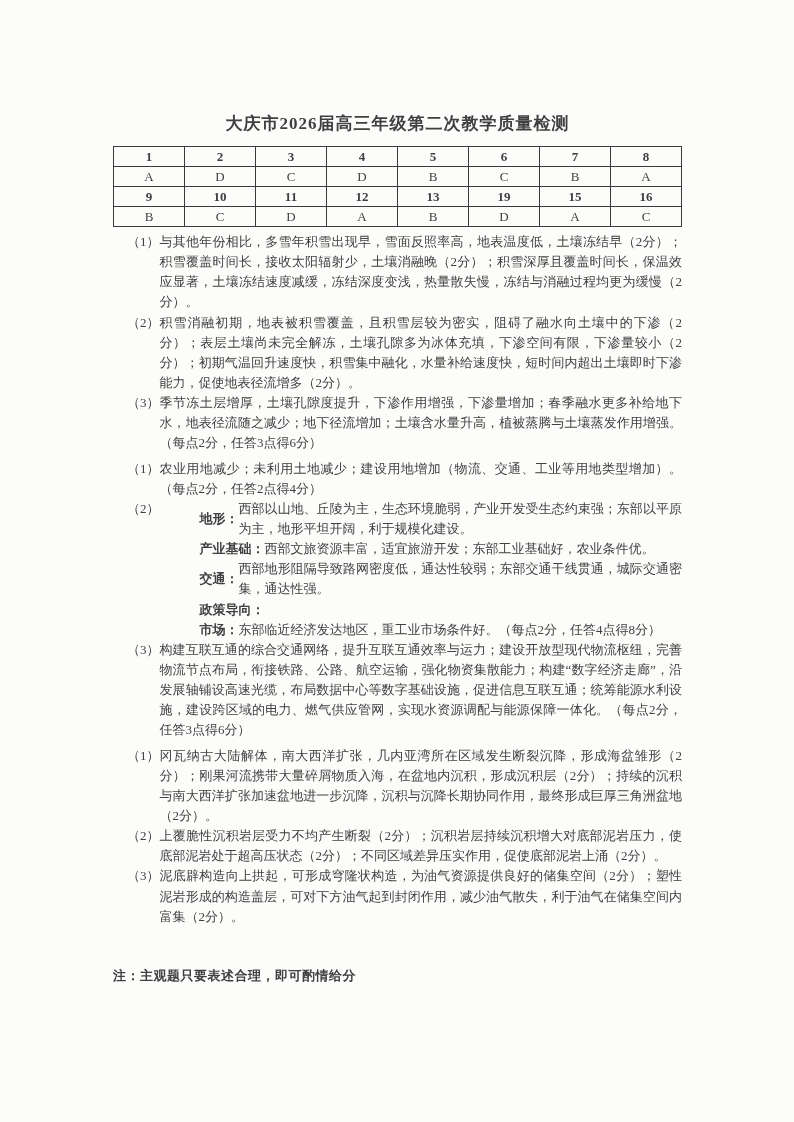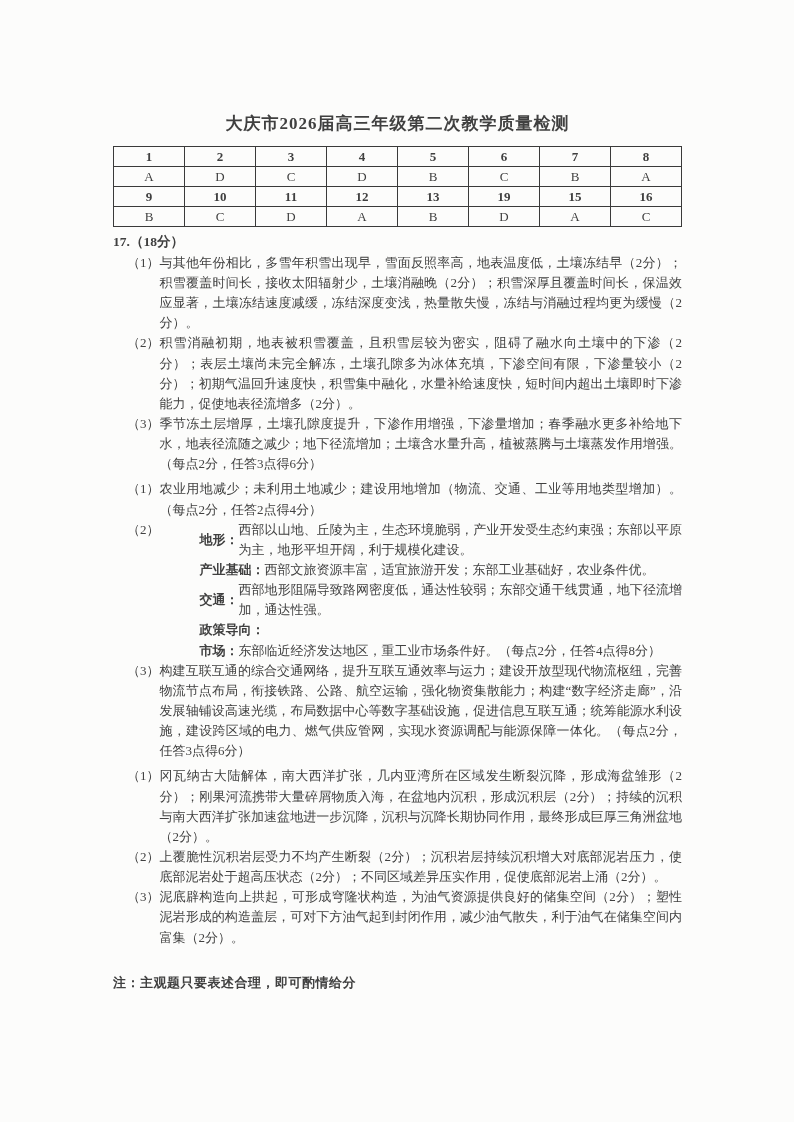--- a/index.html
+++ b/index.html
@@ -54,21 +54,21 @@
     font-size:13px;
     line-height:1.55;
     text-align:justify;
   }
   .part-label { flex:0 0 auto; white-space:nowrap; }
   .part-body  { flex:1 1 auto; min-width:0; }
   .sub-item { display:flex; align-items:center;margin-left:40px; }
   .sub-label { flex:0 0 auto; white-space:nowrap; font-weight:bold; }
   .sub-text  { flex:1 1 auto; min-width:0; }
   .note {
-    margin-top:26px;
+    margin-top:40px;
     font-size:13px;
     font-weight:bold;
     letter-spacing:0.5px;
   }
 </style>
 </head>
 <body>
 
 <div class="page">
 
@@ -113,21 +113,20 @@
         <td>A</td>
         <td>B</td>
         <td>D</td>
         <td>A</td>
         <td>C</td>
       </tr>
     </tbody>
   </table>
 
   <section class="q-section">
-    <div class="q-heading">17.（18分）</div>
     <div class="part">
       <span class="part-label">（1）</span>
       <span class="part-body">与其他年份相比，多雪年积雪出现早，雪面反照率高，地表温度低，土壤冻结早（2分）；积雪覆盖时间长，接收太阳辐射少，土壤消融晚（2分）；积雪深厚且覆盖时间长，保温效应显著，土壤冻结速度减缓，冻结深度变浅，热量散失慢，冻结与消融过程均更为缓慢（2分）。</span>
     </div>
     <div class="part">
       <span class="part-label">（2）</span>
       <span class="part-body">积雪消融初期，地表被积雪覆盖，且积雪层较为密实，阻碍了融水向土壤中的下渗（2分）；表层土壤尚未完全解冻，土壤孔隙多为冰体充填，下渗空间有限，下渗量较小（2分）；初期气温回升速度快，积雪集中融化，水量补给速度快，短时间内超出土壤即时下渗能力，促使地表径流增多（2分）。</span>
     </div>
     <div class="part">
       <span class="part-label">（3）</span>
@@ -146,21 +145,21 @@
         <div class="sub-item">
           <span class="sub-label">地形：</span>
           <span class="sub-text">西部以山地、丘陵为主，生态环境脆弱，产业开发受生态约束强；东部以平原为主，地形平坦开阔，利于规模化建设。</span>
         </div>
         <div class="sub-item">
           <span class="sub-label">产业基础：</span>
           <span class="sub-text">西部文旅资源丰富，适宜旅游开发；东部工业基础好，农业条件优。</span>
         </div>
         <div class="sub-item">
           <span class="sub-label">交通：</span>
-          <span class="sub-text">西部地形阻隔导致路网密度低，通达性较弱；东部交通干线贯通，地下径流增加，通达性强。</span>
+          <span class="sub-text">西部地形阻隔导致路网密度低，通达性较弱；东部交通干线贯通，城际交通密集，通达性强。</span>
         </div>
         <div class="sub-item">
           <span class="sub-label">政策导向：</span>
         </div>
         <div class="sub-item">
           <span class="sub-label">市场：</span>
           <span class="sub-text">东部临近经济发达地区，重工业市场条件好。（每点2分，任答4点得8分）</span>
         </div>
       </div>
     </div>

